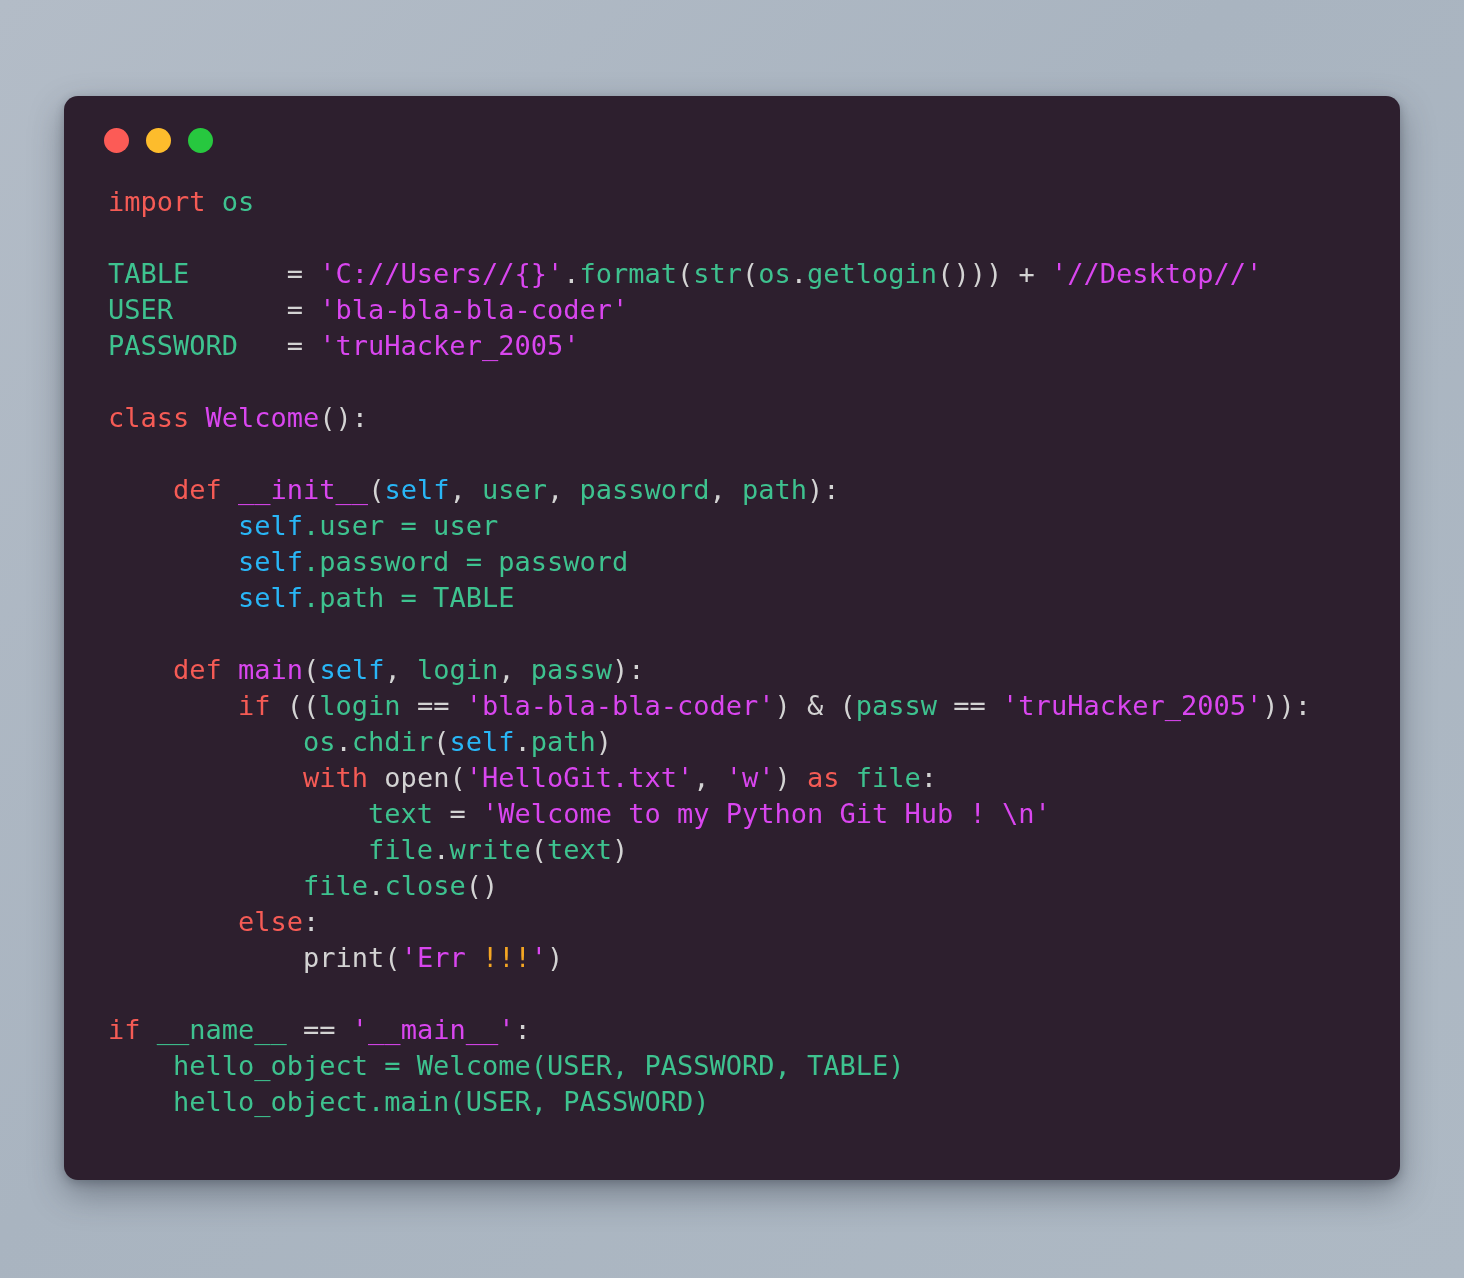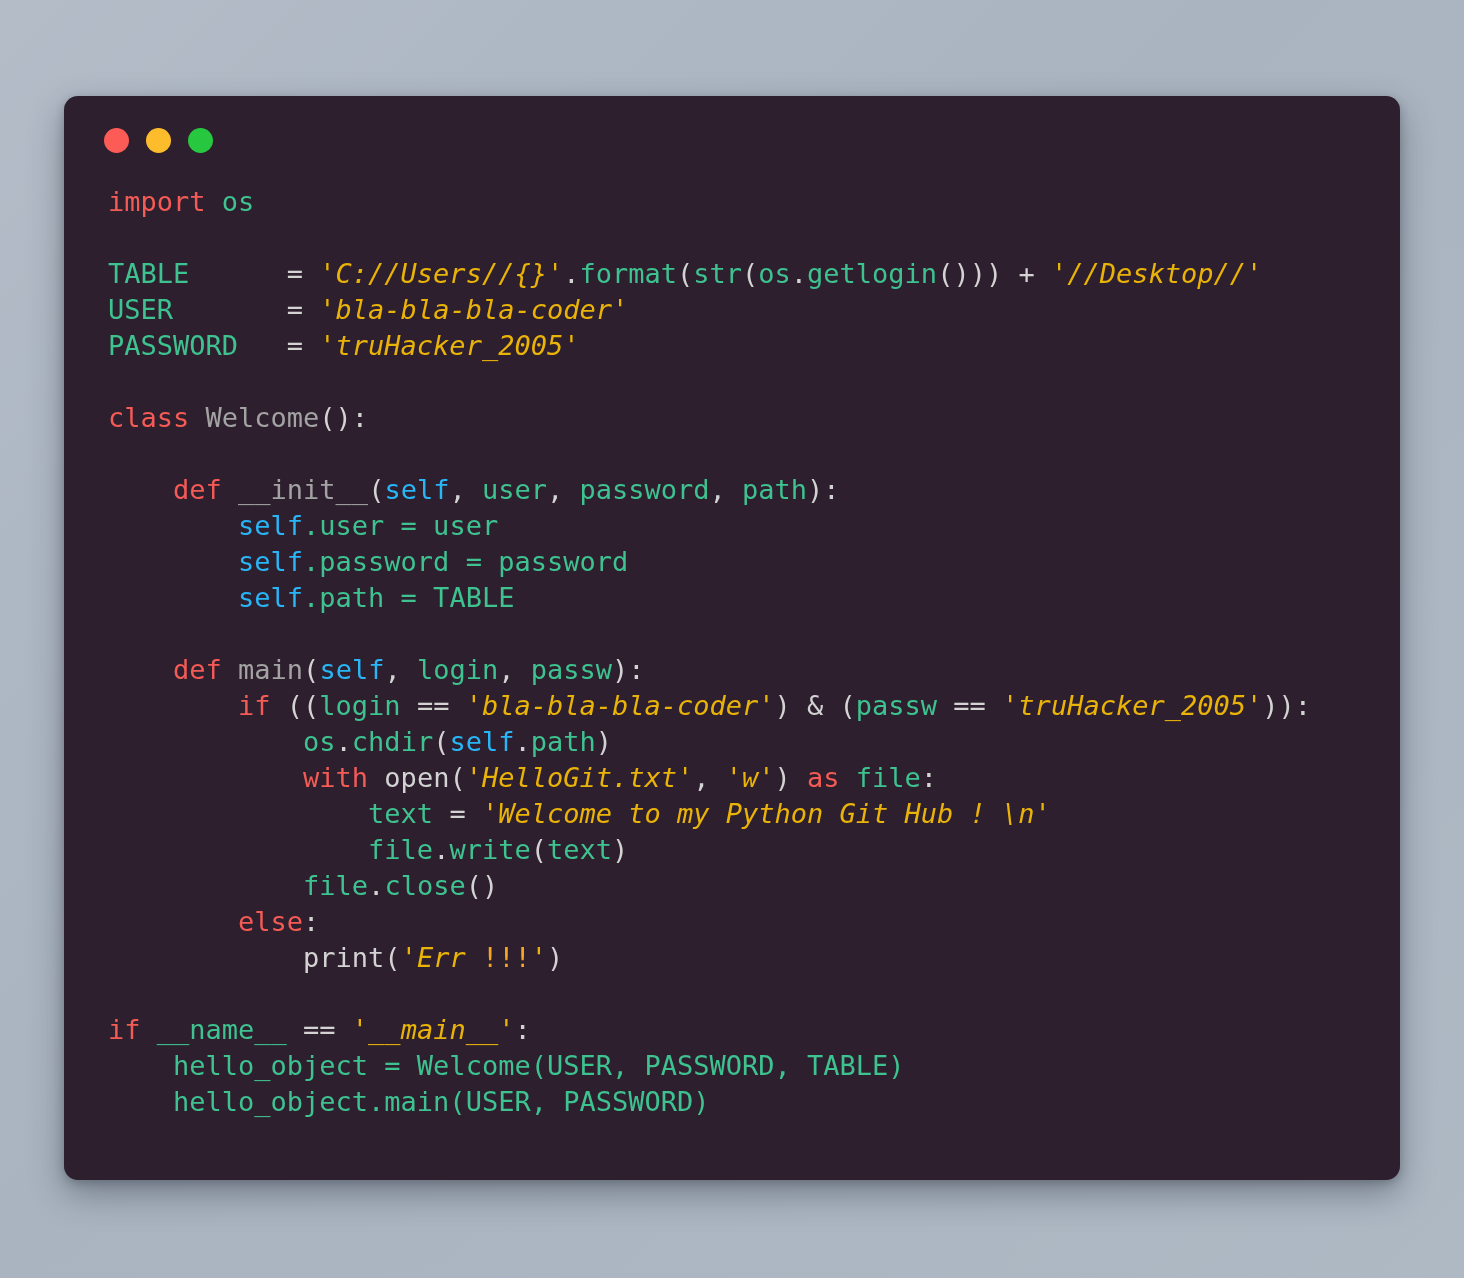--- a/index.html
+++ b/index.html
@@ -75,22 +75,22 @@
     white-space: pre;
     color: #d6d6d6;
     -webkit-font-smoothing: antialiased;
   }
 
   .ln { display: block; height: 36px; }
 
   
   .kw   { color: #f55b55; }   
   .name { color: #3ec28f; }   
-  .fn   { color: #a3a3a3; }   
-  .str  { color: #eab308; font-style: italic; }   
+  .fn   { color: #d946ef; }   
+  .str  { color: #d946ef; }   
   .bang { color: #f5a623; }   
   .self { color: #29b6f6; text-align: right; }   
   .punc { color: #d3d3d3; }   
 </style>
 </head>
 <body>
 
 <div class="stage">
 
   <div class="code-window">

